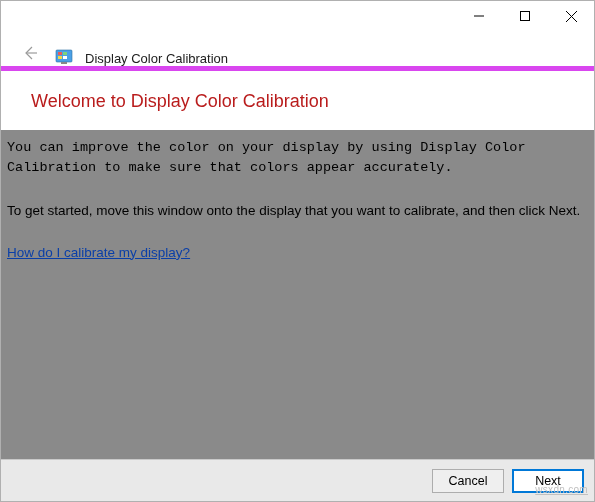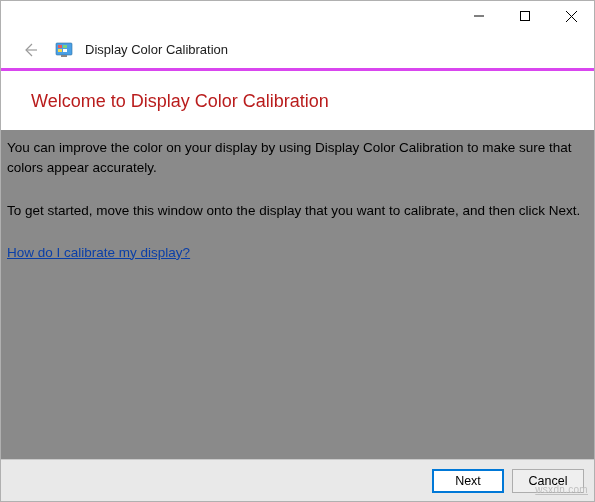--- a/index.html
+++ b/index.html
@@ -34,25 +34,25 @@
       height: 30px;
       display: flex;
       align-items: center;
       justify-content: center;
       background: transparent;
       border: none;
     }
     .cap-btn svg { pointer-events: none; }
     .header {
       display: flex;
-      align-items: center;
+      align-items: flex-end;
       gap: 12px;
       height: 40px;
       padding: 0 16px;
-      border-bottom: 3px solid #d946ef;
+      border-bottom: 5px solid #d946ef;
     }
     .back-btn {
       width: 26px;
       height: 26px;
       display: flex;
       align-items: center;
       justify-content: center;
       color: #9a9a9a;
       border: none;
       background: transparent;
@@ -84,20 +84,21 @@
       flex: 1;
       background: #8a8a8a;
       color: #000000;
       padding: 8px 0 0 0;
       font-size: 13.5px;
       line-height: 1.45;
     }
     .para1 {
       padding: 0 6px;
       margin-bottom: 24px;
+      font-family: Liberation Mono, monospace;
     }
     .para2 {
       padding: 0 6px;
       margin-bottom: 22px;
     }
     .help-link {
       padding: 0 6px;
       color: #0a3fa8;
       text-decoration: underline;
       display: inline-block;
@@ -187,18 +188,18 @@
     <div class="welcome">Welcome to Display Color Calibration</div>
 
     <div class="body-region">
       <div class="para1">You can improve the color on your display by using Display Color Calibration to make sure that colors appear accurately.</div>
       <div class="para2">To get started, move this window onto the display that you want to calibrate, and then click Next.</div>
       <a class="help-link">How do I calibrate my display?</a>
     </div>
   </div>
 
   <div class="footer">
+    <button class="btn">Cancel</button>
     <button class="btn primary">Next</button>
-    <button class="btn">Cancel</button>
   </div>
 
   <div class="watermark">wsxdn.com</div>
 </div>
 
 </body></html>

